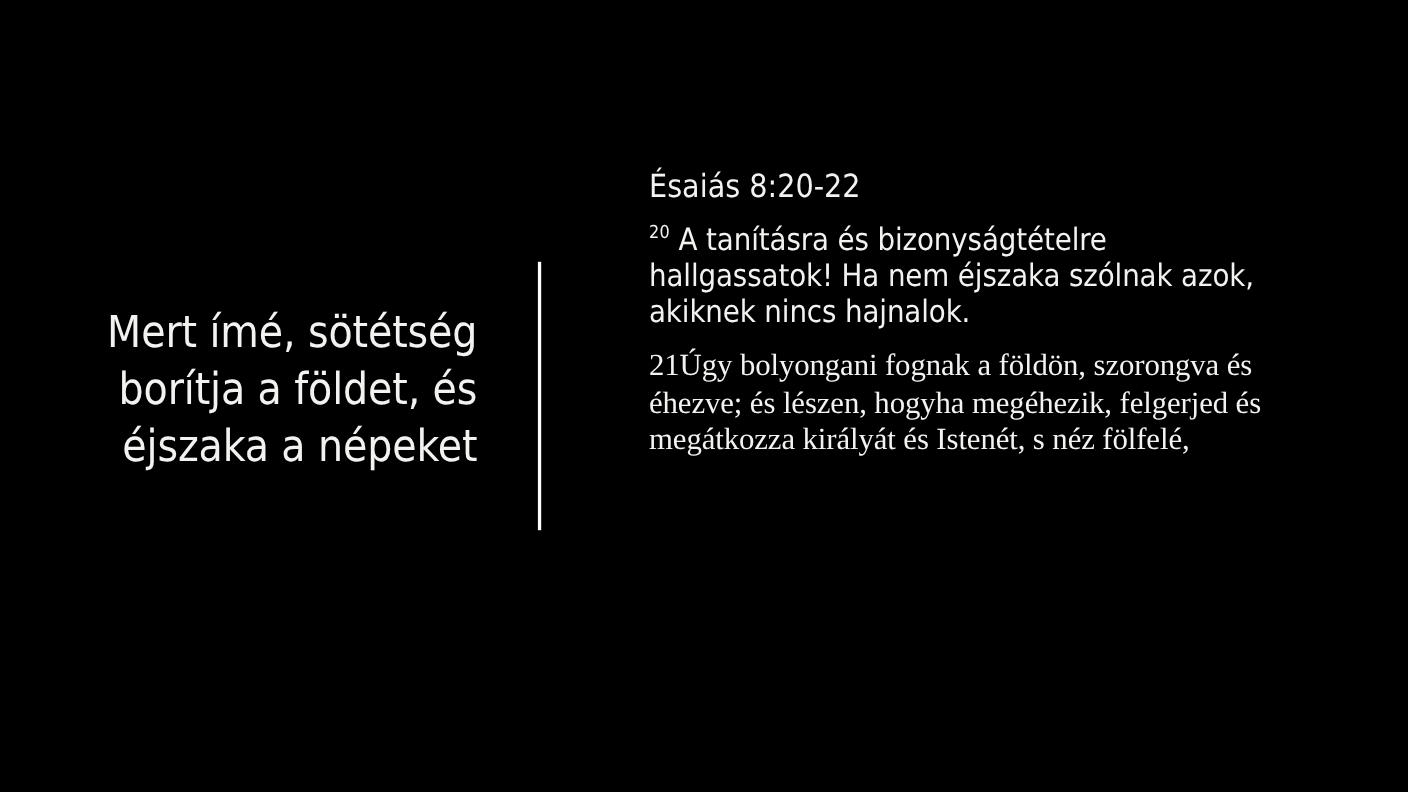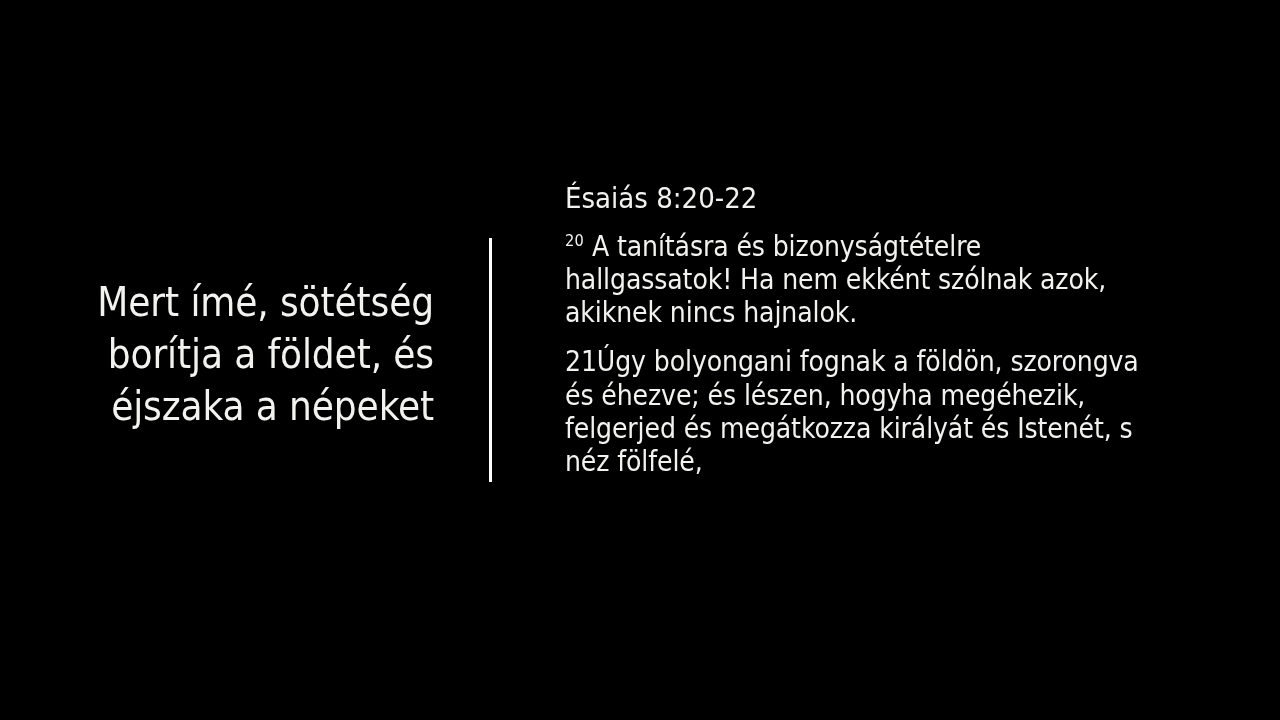--- a/index.html
+++ b/index.html
@@ -47,25 +47,24 @@
     left: 489px;
     top: 238px;
     width: 3px;
     height: 244px;
     background: #ffffff;
   }
 
   
   .content-block {
     position: absolute;
-    left: 565px;
+    left: 590px;
     top: 152px;
     width: 586px;
     height: 300px;
-    margin-top: 29px;
   }
   .ref-title {
     display: block;
     color: #f2f2f0;
     font-size: 29px;
     line-height: 1.22;
     font-weight: 300;
     margin: 0 0 14px 0;
     letter-spacing: 0px;
   }
@@ -73,20 +72,21 @@
     display: block;
     color: #f2f2f0;
     font-size: 28px;
     line-height: 1.18;
     font-weight: 300;
     margin: 0 0 16px 0;
     letter-spacing: -0.1px;
   }
   .verse-para:last-child {
     margin-bottom: 0;
+    font-family: Liberation Serif, serif;
   }
   .vnum-sup {
     font-size: 0.58em;
     vertical-align: super;
     line-height: 0;
     letter-spacing: 0.2px;
   }
   .vnum-inline {
     font-size: 1em;
   }
@@ -100,21 +100,21 @@
     <span class="heading-text">Mert ímé, sötétség borítja a földet, és éjszaka a népeket</span>
   </div>
 
   <div class="divider"></div>
 
   <div class="content-block">
 
     <span class="ref-title">Ésaiás 8:20-22</span>
 
     <p class="verse-para">
-      <span class="vnum-sup">20</span><span> A tanításra és bizonyságtételre hallgassatok! Ha nem ekként szólnak azok, akiknek nincs hajnalok.</span>
+      <span class="vnum-sup">20</span><span> A tanításra és bizonyságtételre hallgassatok! Ha nem éjszaka szólnak azok, akiknek nincs hajnalok.</span>
     </p>
 
     <p class="verse-para">
       <span class="vnum-inline">21</span><span>Úgy bolyongani fognak a földön, szorongva és éhezve; és lészen, hogyha megéhezik, felgerjed és megátkozza királyát és Istenét, s néz fölfelé,</span>
     </p>
 
   </div>
 
 </div>
 

